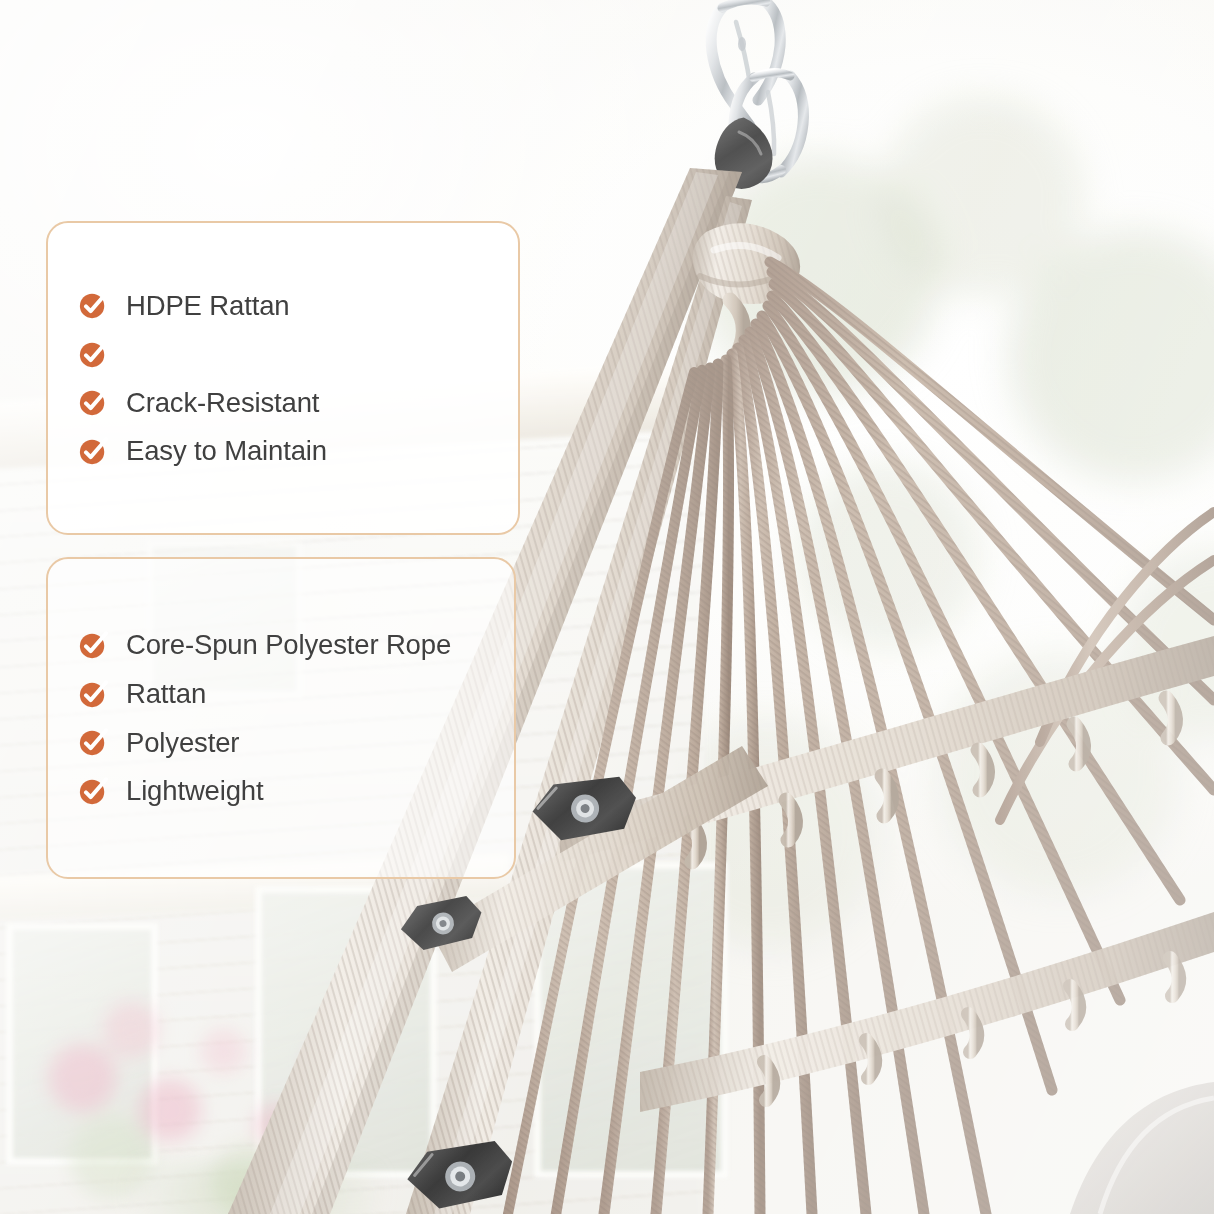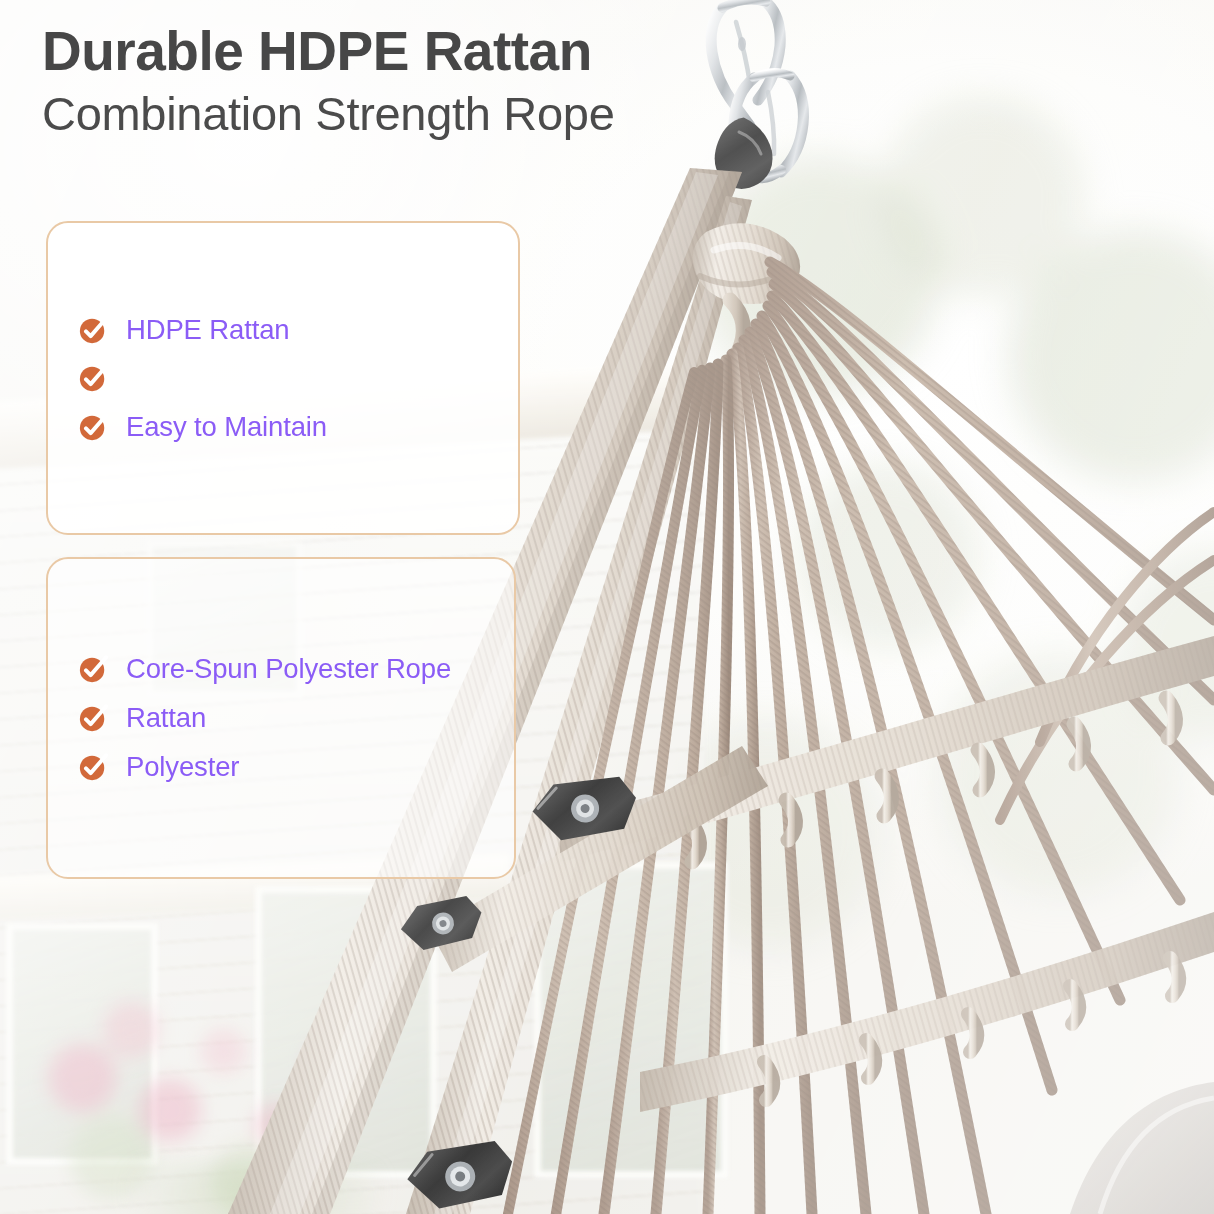--- a/index.html
+++ b/index.html
@@ -152,21 +152,21 @@
     display:flex; align-items:center; gap:18px;
     padding:0; margin:0;
   }
   .box-1 .feature-row { height:48.5px; }
   .box-2 .feature-row { height:48.8px; }
 
   .check-icon { width:30px; height:30px; flex:0 0 30px; position:relative; }
   .check-icon svg { width:30px; height:30px; display:block; }
 
   .feature-label {
-    font-size:27.5px; color:#8b5cf6; line-height:1;
+    font-size:27.5px; color:#404040; line-height:1;
     font-family:"Liberation Sans", sans-serif; white-space:nowrap;
     letter-spacing:-0.15px;
   }
 </style>
 </head>
 <body>
 
 <div id="stage">
 
   <div class="photo">
@@ -368,77 +368,91 @@
         <path d="M1214 1082 C 1150 1090 1098 1130 1070 1214 L1214 1214 Z" fill="url(#cushG)" opacity=".95"></path>
         <path d="M1214 1098 C 1164 1106 1122 1140 1100 1214" fill="none" stroke="rgba(255,255,255,.5)" stroke-width="5"></path>
       </g>
 
       <rect x="0" y="0" width="1214" height="1214" fill="rgba(255,255,255,.06)"></rect>
     </svg>
   </div>
 
   <div class="haze"></div>
 
-  <div class="heading">
-    <div class="title-1">Durable HDPE Rattan</div>
-    <div class="title-2">Combination Strength Rope</div>
+
+  <div class="feature-box box-1">
+    <div class="feature-row">
+      <span class="check-icon">
+        <svg viewBox="0 0 32 32">
+            <circle cx="15" cy="17" r="13" fill="#D2693A"></circle>
+            <path d="M8.5 17.5 L13.5 22.5 L30 3.5" fill="none" stroke="#ffffff" stroke-width="4.2" stroke-linecap="round" stroke-linejoin="round"></path>
+          </svg>
+      </span>
+      <span class="feature-label">HDPE Rattan</span>
+    </div>
+    <div class="feature-row">
+      <span class="check-icon">
+        <svg viewBox="0 0 32 32">
+            <circle cx="15" cy="17" r="13" fill="#D2693A"></circle>
+            <path d="M8.5 17.5 L13.5 22.5 L30 3.5" fill="none" stroke="#ffffff" stroke-width="4.2" stroke-linecap="round" stroke-linejoin="round"></path>
+          </svg>
+      </span>
+    </div>
+    <div class="feature-row">
+      <span class="check-icon">
+        <svg viewBox="0 0 32 32">
+            <circle cx="15" cy="17" r="13" fill="#D2693A"></circle>
+            <path d="M8.5 17.5 L13.5 22.5 L30 3.5" fill="none" stroke="#ffffff" stroke-width="4.2" stroke-linecap="round" stroke-linejoin="round"></path>
+          </svg>
+      </span>
+      <span class="feature-label">Crack-Resistant</span>
+    </div>
+    <div class="feature-row">
+      <span class="check-icon">
+        <svg viewBox="0 0 32 32">
+            <circle cx="15" cy="17" r="13" fill="#D2693A"></circle>
+            <path d="M8.5 17.5 L13.5 22.5 L30 3.5" fill="none" stroke="#ffffff" stroke-width="4.2" stroke-linecap="round" stroke-linejoin="round"></path>
+          </svg>
+      </span>
+      <span class="feature-label">Easy to Maintain</span>
+    </div>
   </div>
 
-  <div class="feature-box box-1">
-    <div class="feature-row">
-      <span class="check-icon">
-        <svg viewBox="0 0 32 32">
-            <circle cx="15" cy="17" r="13" fill="#D2693A"></circle>
-            <path d="M8.5 17.5 L13.5 22.5 L30 3.5" fill="none" stroke="#ffffff" stroke-width="4.2" stroke-linecap="round" stroke-linejoin="round"></path>
-          </svg>
-      </span>
-      <span class="feature-label">HDPE Rattan</span>
-    </div>
-    <div class="feature-row">
-      <span class="check-icon">
-        <svg viewBox="0 0 32 32">
-            <circle cx="15" cy="17" r="13" fill="#D2693A"></circle>
-            <path d="M8.5 17.5 L13.5 22.5 L30 3.5" fill="none" stroke="#ffffff" stroke-width="4.2" stroke-linecap="round" stroke-linejoin="round"></path>
-          </svg>
-      </span>
-    </div>
-    <div class="feature-row">
-      <span class="check-icon">
-        <svg viewBox="0 0 32 32">
-            <circle cx="15" cy="17" r="13" fill="#D2693A"></circle>
-            <path d="M8.5 17.5 L13.5 22.5 L30 3.5" fill="none" stroke="#ffffff" stroke-width="4.2" stroke-linecap="round" stroke-linejoin="round"></path>
-          </svg>
-      </span>
-      <span class="feature-label">Easy to Maintain</span>
+  <div class="feature-box box-2">
+    <div class="feature-row">
+      <span class="check-icon">
+        <svg viewBox="0 0 32 32">
+            <circle cx="15" cy="17" r="13" fill="#D2693A"></circle>
+            <path d="M8.5 17.5 L13.5 22.5 L30 3.5" fill="none" stroke="#ffffff" stroke-width="4.2" stroke-linecap="round" stroke-linejoin="round"></path>
+          </svg>
+      </span>
+      <span class="feature-label">Core-Spun Polyester Rope</span>
+    </div>
+    <div class="feature-row">
+      <span class="check-icon">
+        <svg viewBox="0 0 32 32">
+            <circle cx="15" cy="17" r="13" fill="#D2693A"></circle>
+            <path d="M8.5 17.5 L13.5 22.5 L30 3.5" fill="none" stroke="#ffffff" stroke-width="4.2" stroke-linecap="round" stroke-linejoin="round"></path>
+          </svg>
+      </span>
+      <span class="feature-label">Rattan</span>
+    </div>
+    <div class="feature-row">
+      <span class="check-icon">
+        <svg viewBox="0 0 32 32">
+            <circle cx="15" cy="17" r="13" fill="#D2693A"></circle>
+            <path d="M8.5 17.5 L13.5 22.5 L30 3.5" fill="none" stroke="#ffffff" stroke-width="4.2" stroke-linecap="round" stroke-linejoin="round"></path>
+          </svg>
+      </span>
+      <span class="feature-label">Polyester</span>
+    </div>
+    <div class="feature-row">
+      <span class="check-icon">
+        <svg viewBox="0 0 32 32">
+            <circle cx="15" cy="17" r="13" fill="#D2693A"></circle>
+            <path d="M8.5 17.5 L13.5 22.5 L30 3.5" fill="none" stroke="#ffffff" stroke-width="4.2" stroke-linecap="round" stroke-linejoin="round"></path>
+          </svg>
+      </span>
+      <span class="feature-label">Lightweight</span>
     </div>
   </div>
 
-  <div class="feature-box box-2">
-    <div class="feature-row">
-      <span class="check-icon">
-        <svg viewBox="0 0 32 32">
-            <circle cx="15" cy="17" r="13" fill="#D2693A"></circle>
-            <path d="M8.5 17.5 L13.5 22.5 L30 3.5" fill="none" stroke="#ffffff" stroke-width="4.2" stroke-linecap="round" stroke-linejoin="round"></path>
-          </svg>
-      </span>
-      <span class="feature-label">Core-Spun Polyester Rope</span>
-    </div>
-    <div class="feature-row">
-      <span class="check-icon">
-        <svg viewBox="0 0 32 32">
-            <circle cx="15" cy="17" r="13" fill="#D2693A"></circle>
-            <path d="M8.5 17.5 L13.5 22.5 L30 3.5" fill="none" stroke="#ffffff" stroke-width="4.2" stroke-linecap="round" stroke-linejoin="round"></path>
-          </svg>
-      </span>
-      <span class="feature-label">Rattan</span>
-    </div>
-    <div class="feature-row">
-      <span class="check-icon">
-        <svg viewBox="0 0 32 32">
-            <circle cx="15" cy="17" r="13" fill="#D2693A"></circle>
-            <path d="M8.5 17.5 L13.5 22.5 L30 3.5" fill="none" stroke="#ffffff" stroke-width="4.2" stroke-linecap="round" stroke-linejoin="round"></path>
-          </svg>
-      </span>
-      <span class="feature-label">Polyester</span>
-    </div>
-  </div>
-
 </div>
 
 </body></html>

